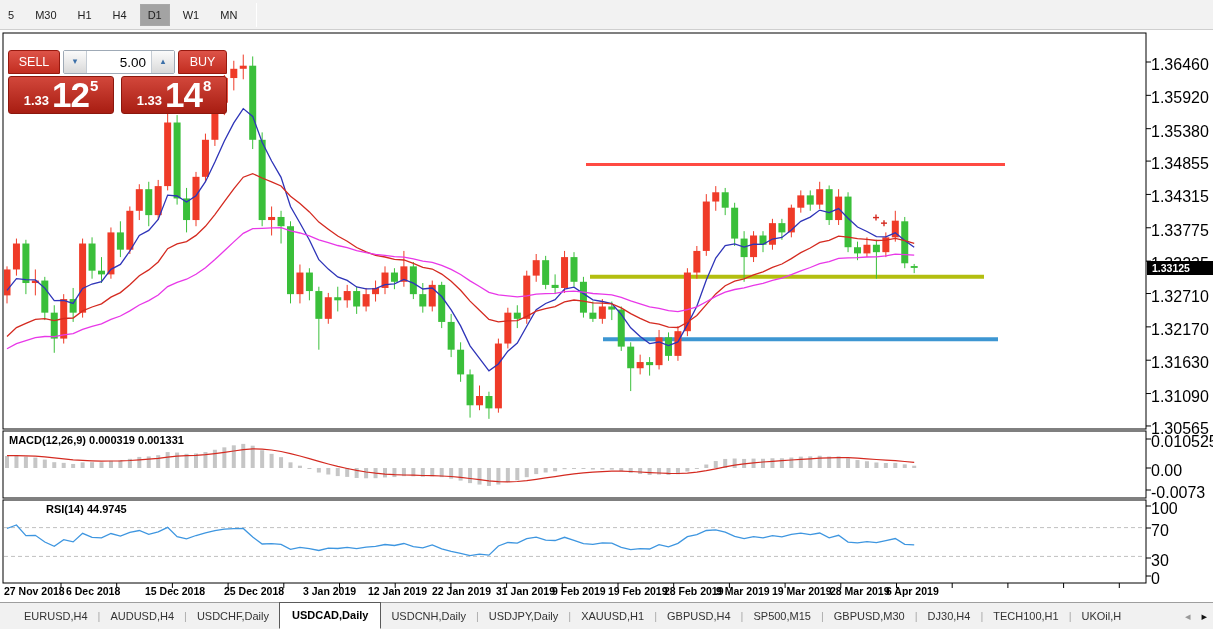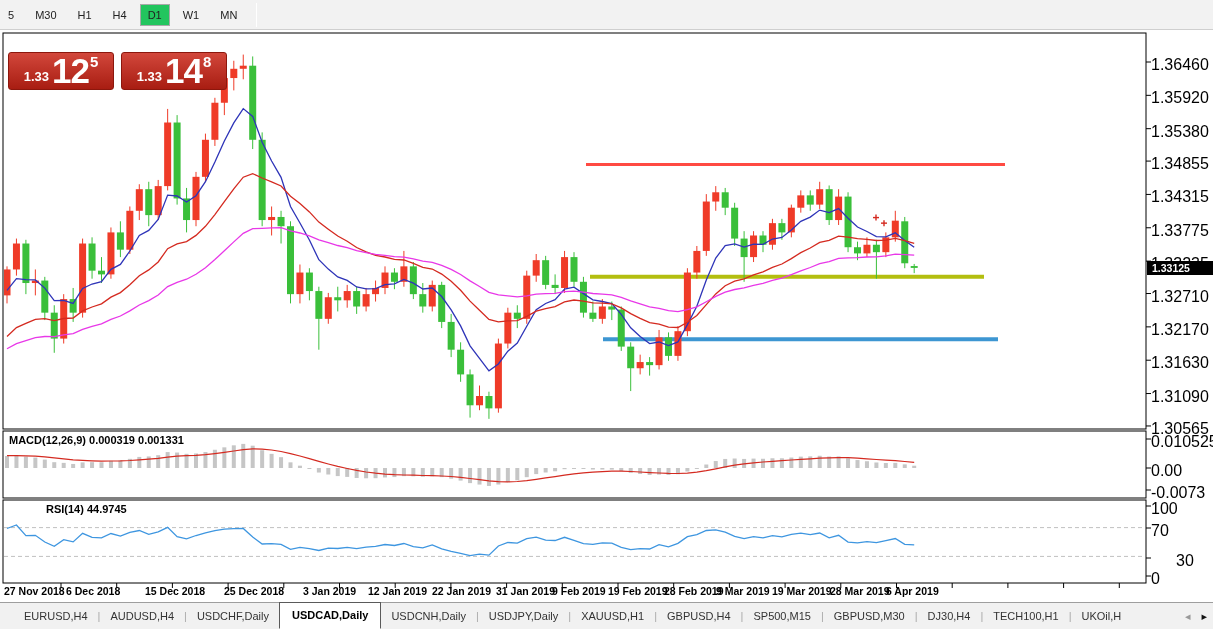--- a/index.html
+++ b/index.html
@@ -5,21 +5,21 @@
   * { box-sizing: border-box; margin: 0; padding: 0; }
   html,body { width:1213px; height:629px; overflow:hidden; background:#fff;
     font-family:"Liberation Sans", sans-serif; }
   #app { position:relative; width:1213px; height:629px; background:#fff; }
 
   
   #toolbar { position:absolute; left:0; top:0; width:1213px; height:30px;
     background:#F2F2F2; border-bottom:1px solid #CFCFCF; display:flex; align-items:center; }
   .tf-btn { font-size:11px; color:#222; padding:4px 7px; margin-right:5px; cursor:default;
     border:1px solid transparent; line-height:12px; }
-  .tf-btn.active { background:#22c55e; border:1px solid #A8A8A8; }
+  .tf-btn.active { background:#a3a3a3; border:1px solid #A8A8A8; }
   #tf-sep { width:1px; height:24px; background:#BFBFBF; border-right:1px solid #fff; margin-left:6px; }
 
   
   #chart-window { position:absolute; left:0; top:30px; width:1213px; height:572px; background:#fff; }
   #chart-svg { position:absolute; left:0; top:0; }
   #chart-title { position:absolute; left:10px; top:7px; font-size:11.5px; font-weight:700; color:#111; }
   #chart-title .ohlc { margin-left:10px; font-weight:700; }
   #chart-title .tri { font-size:9px; margin-right:5px; }
 
   
@@ -445,20 +445,29 @@
         <line x1="840.8000000000002" y1="583" x2="840.8000000000002" y2="588" stroke="#000"></line>
         <line x1="896.5000000000002" y1="583" x2="896.5000000000002" y2="588" stroke="#000"></line>
         <line x1="952.2000000000003" y1="583" x2="952.2000000000003" y2="588" stroke="#000"></line>
         <line x1="1007.9000000000003" y1="583" x2="1007.9000000000003" y2="588" stroke="#000"></line>
         <line x1="1063.6000000000004" y1="583" x2="1063.6000000000004" y2="588" stroke="#000"></line>
         <line x1="1119.3000000000004" y1="583" x2="1119.3000000000004" y2="588" stroke="#000"></line>
       </svg>
 
 
     <div id="oneclick">
+      <div id="oc-row1">
+        <div id="oc-sell-btn" class="oc-btn">SELL</div>
+        <div id="oc-spin">
+          <div class="spin-btn">▾</div>
+          <input id="oc-vol" value="5.00" style="">
+          <div class="spin-btn">▴</div>
+        </div>
+        <div id="oc-buy-btn" class="oc-btn">BUY</div>
+      </div>
       <div id="oc-row2">
         <div class="oc-quote">
           <span class="q-small">1.33</span>
           <span class="q-big">12</span>
           <span class="q-sup">5</span>
         </div>
         <div class="oc-quote">
           <span class="q-small">1.33</span>
           <span class="q-big">14</span>
           <span class="q-sup">8</span>
@@ -483,21 +492,21 @@
         <div class="ax-label" style="top: 357.544px;">1.31090</div>
         <div class="ax-label" style="top: 389.957px;">1.30565</div>
       </div>
     <div id="price-tag" style="top: 231px;">1.33125</div>
     <div id="indicator-axis">
         <div class="ax-label" style="top: 403px;">0.010525</div>
         <div class="ax-label" style="top: 432px;">0.00</div>
         <div class="ax-label" style="top: 454px;">-0.0073</div>
         <div class="ax-label" style="top: 470px;">100</div>
         <div class="ax-label" style="top: 492px;">70</div>
-        <div class="ax-label" style="top: 522px; margin-left: 25px;">30</div>
+        <div class="ax-label" style="top: 522px;">30</div>
         <div class="ax-label" style="top: 540px;">0</div>
       </div>
     <div id="date-axis">
         <div class="date-label" style="left: 4px;">27 Nov 2018</div>
         <div class="date-label" style="left: 66px;">6 Dec 2018</div>
         <div class="date-label" style="left: 145px;">15 Dec 2018</div>
         <div class="date-label" style="left: 224px;">25 Dec 2018</div>
         <div class="date-label" style="left: 303px;">3 Jan 2019</div>
         <div class="date-label" style="left: 368px;">12 Jan 2019</div>
         <div class="date-label" style="left: 432px;">22 Jan 2019</div>

